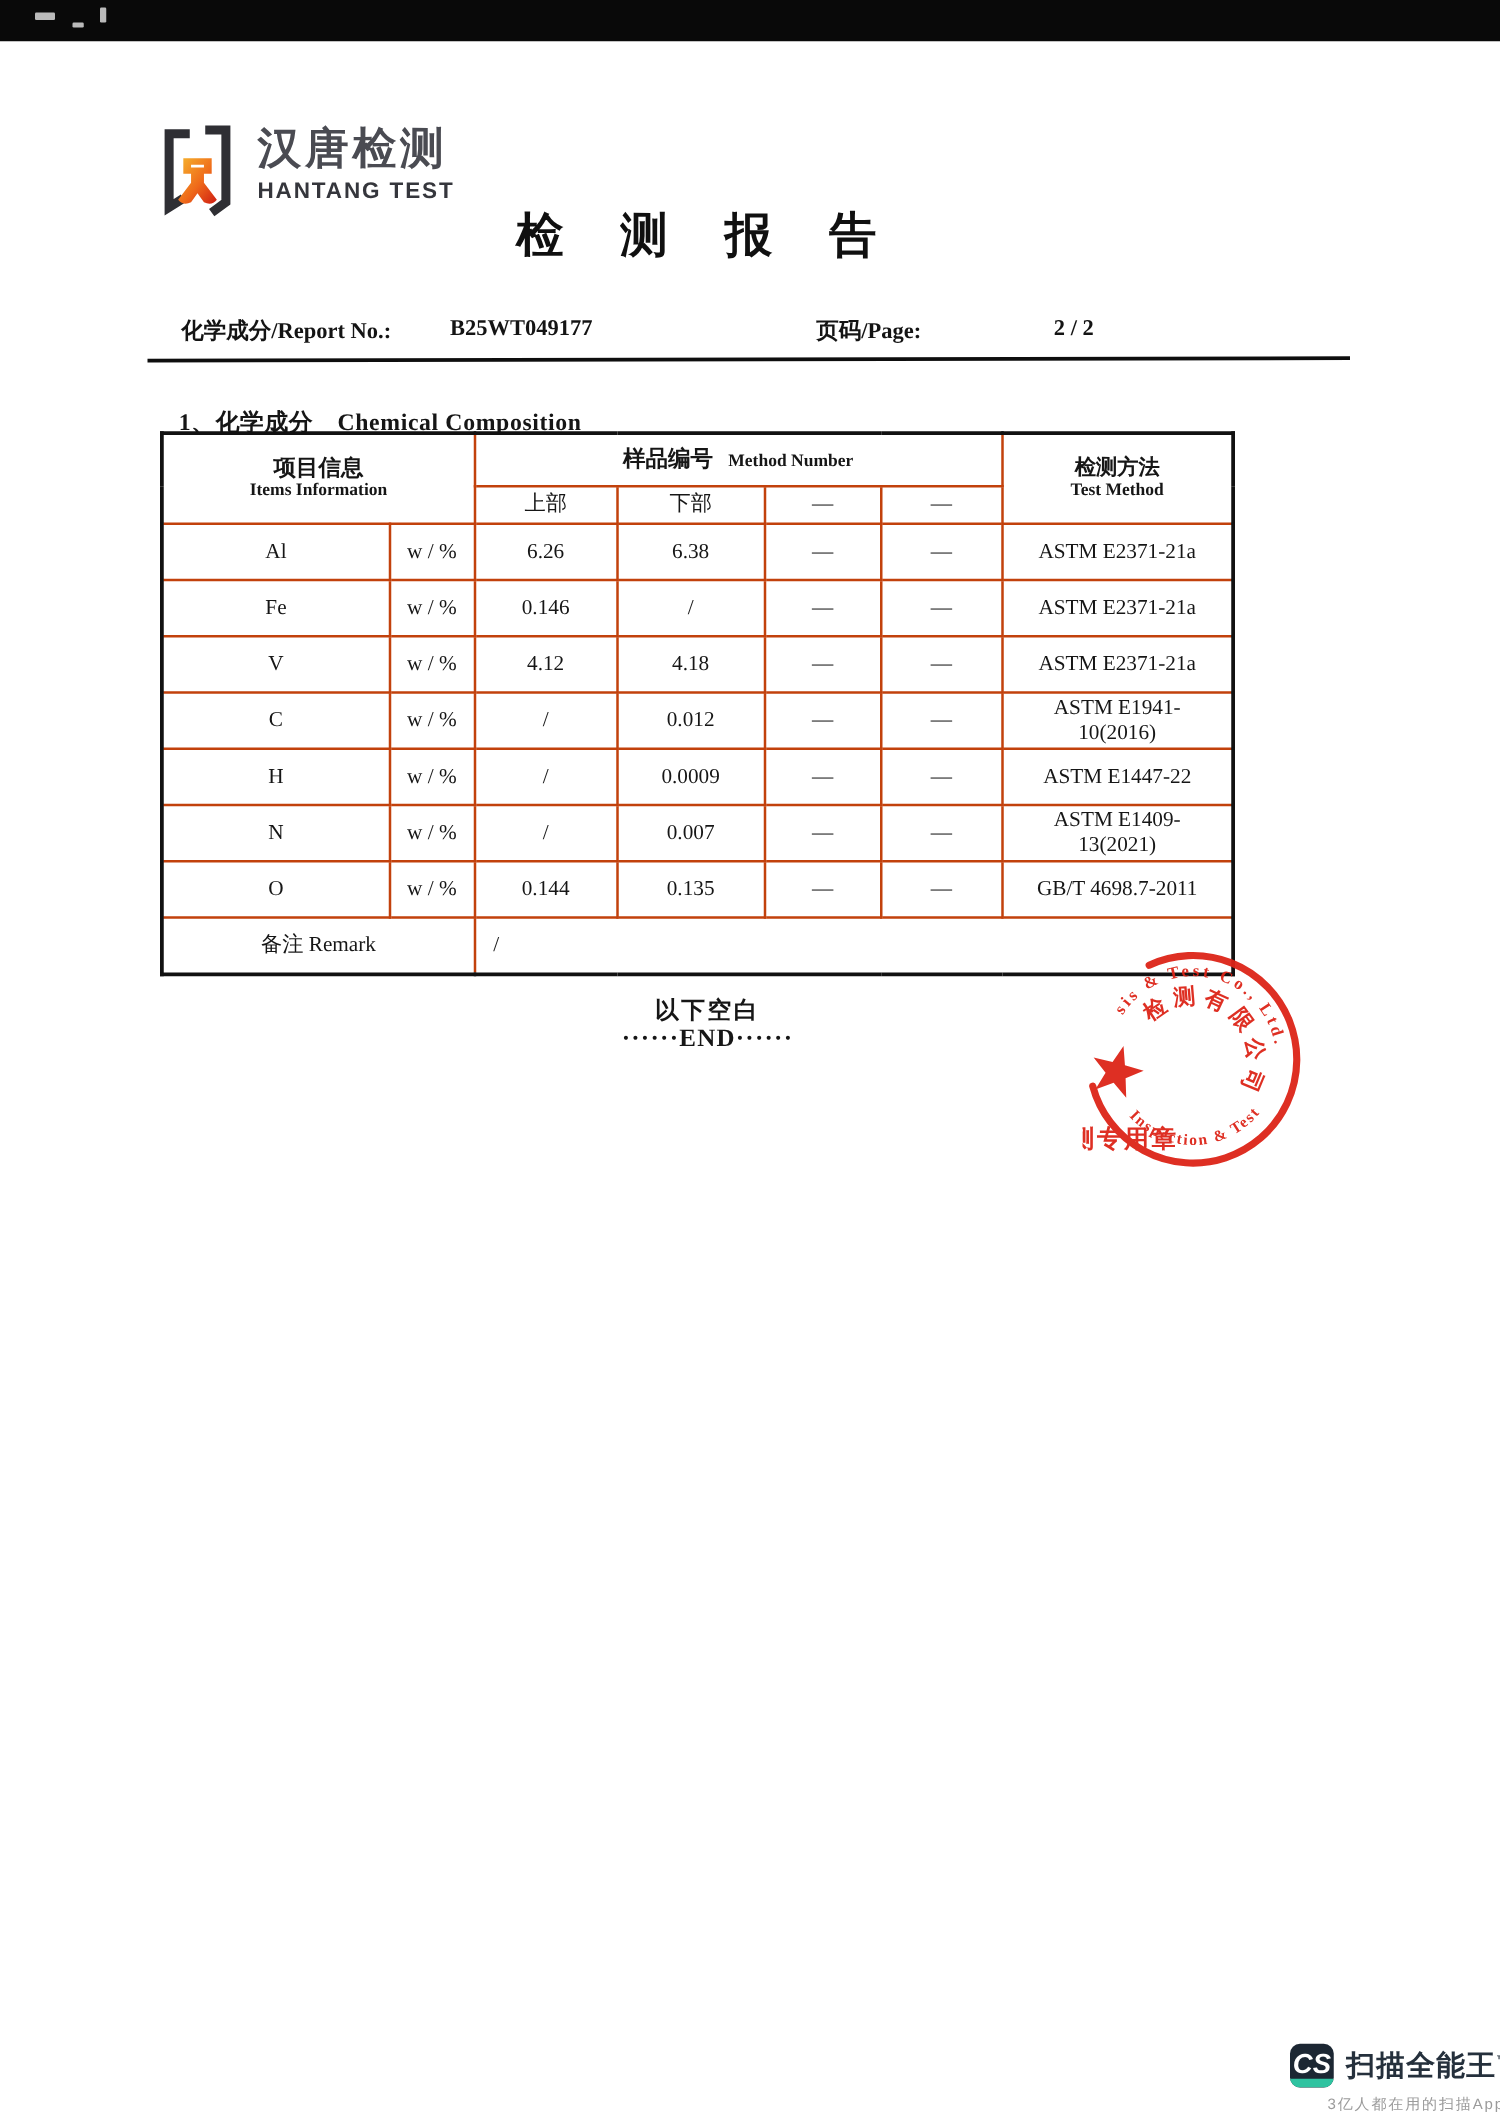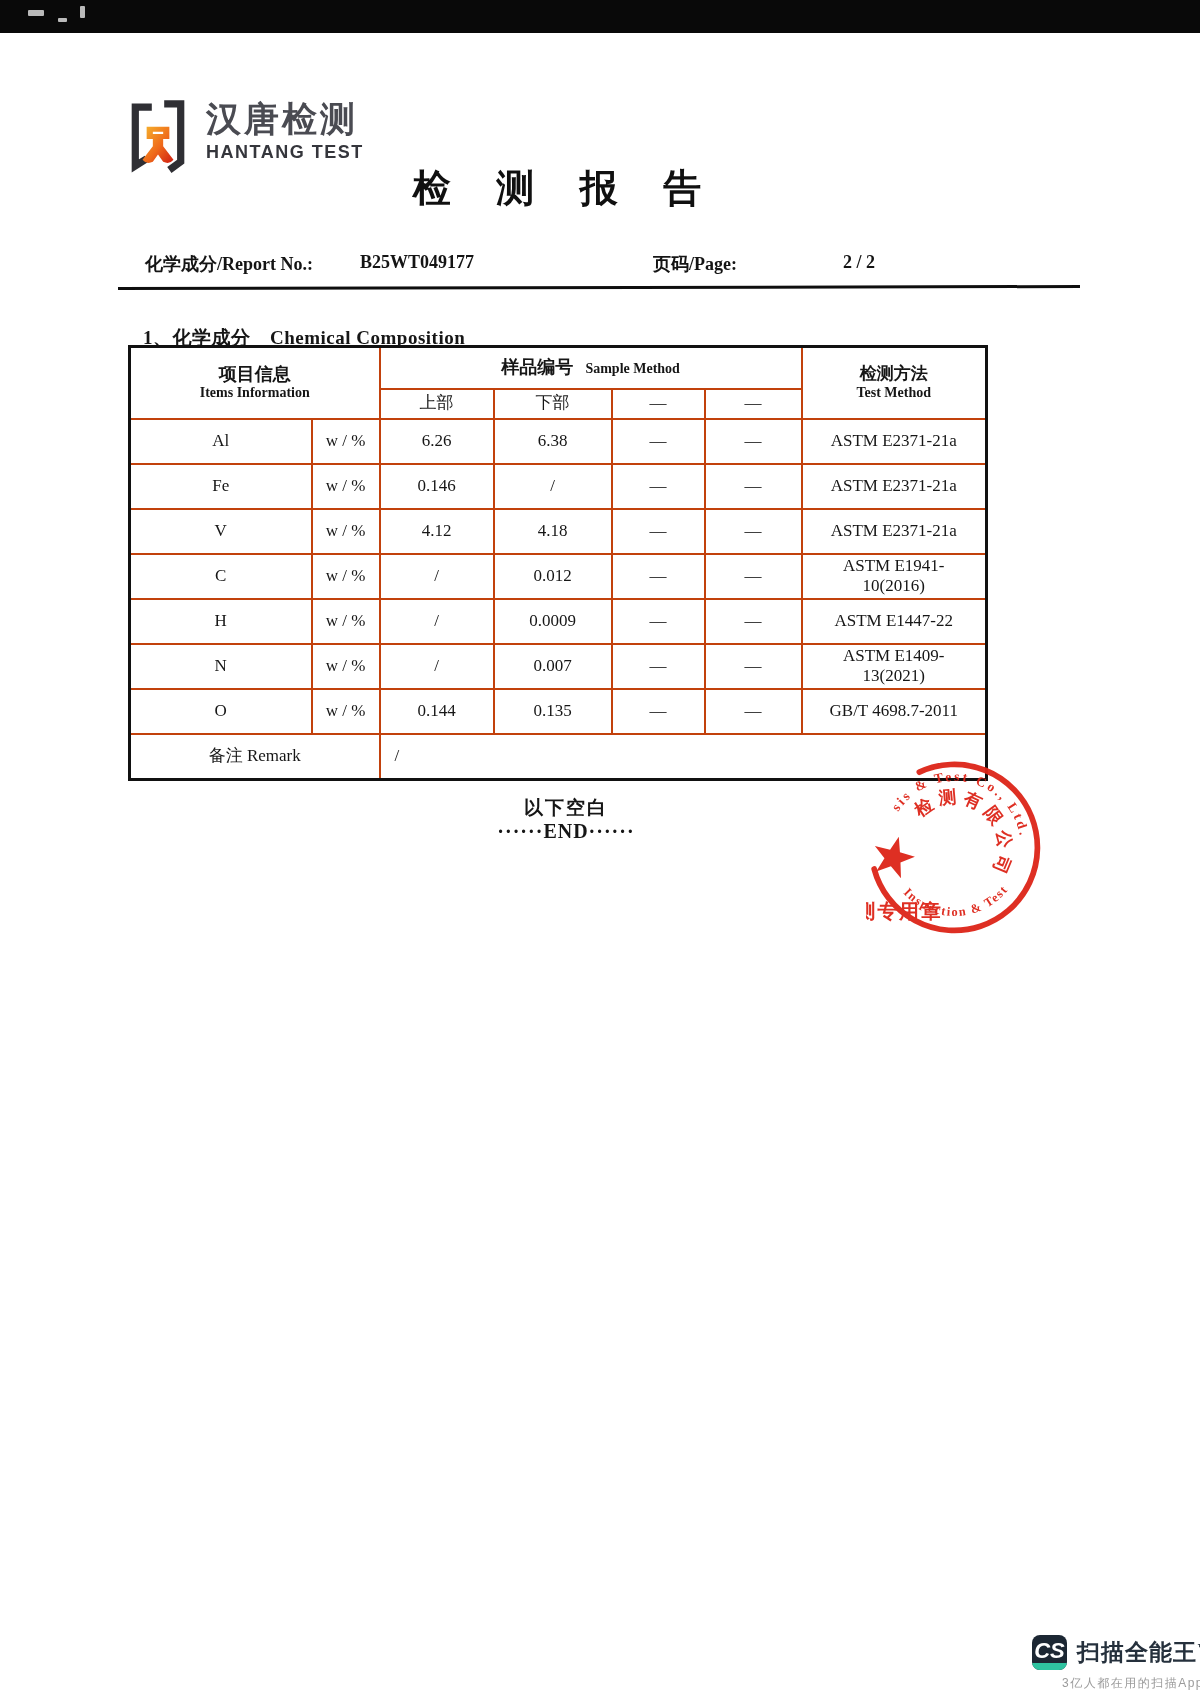--- a/index.html
+++ b/index.html
@@ -137,21 +137,21 @@
         <col style="width:185px">
     </colgroup>
     <tbody>
       <tr style="height:42px">
         <td colspan="2" rowspan="2">
           <div class="h-cn">项目信息</div>
           <div class="h-en">Items Information</div>
         </td>
         <td colspan="4">
           <span class="h-cn">样品编号</span>
-          <span class="h-en" style="margin-left:8px">Sample Method</span>
+          <span class="h-en" style="margin-left:8px">Method Number</span>
         </td>
         <td rowspan="2">
           <div class="h-cn" style="font-size:17px">检测方法</div>
           <div class="h-en">Test Method</div>
         </td>
       </tr>
       <tr style="height:30px">
         <td class="sub-h">上部</td>
         <td class="sub-h">下部</td>
         <td class="sub-h">—</td>

